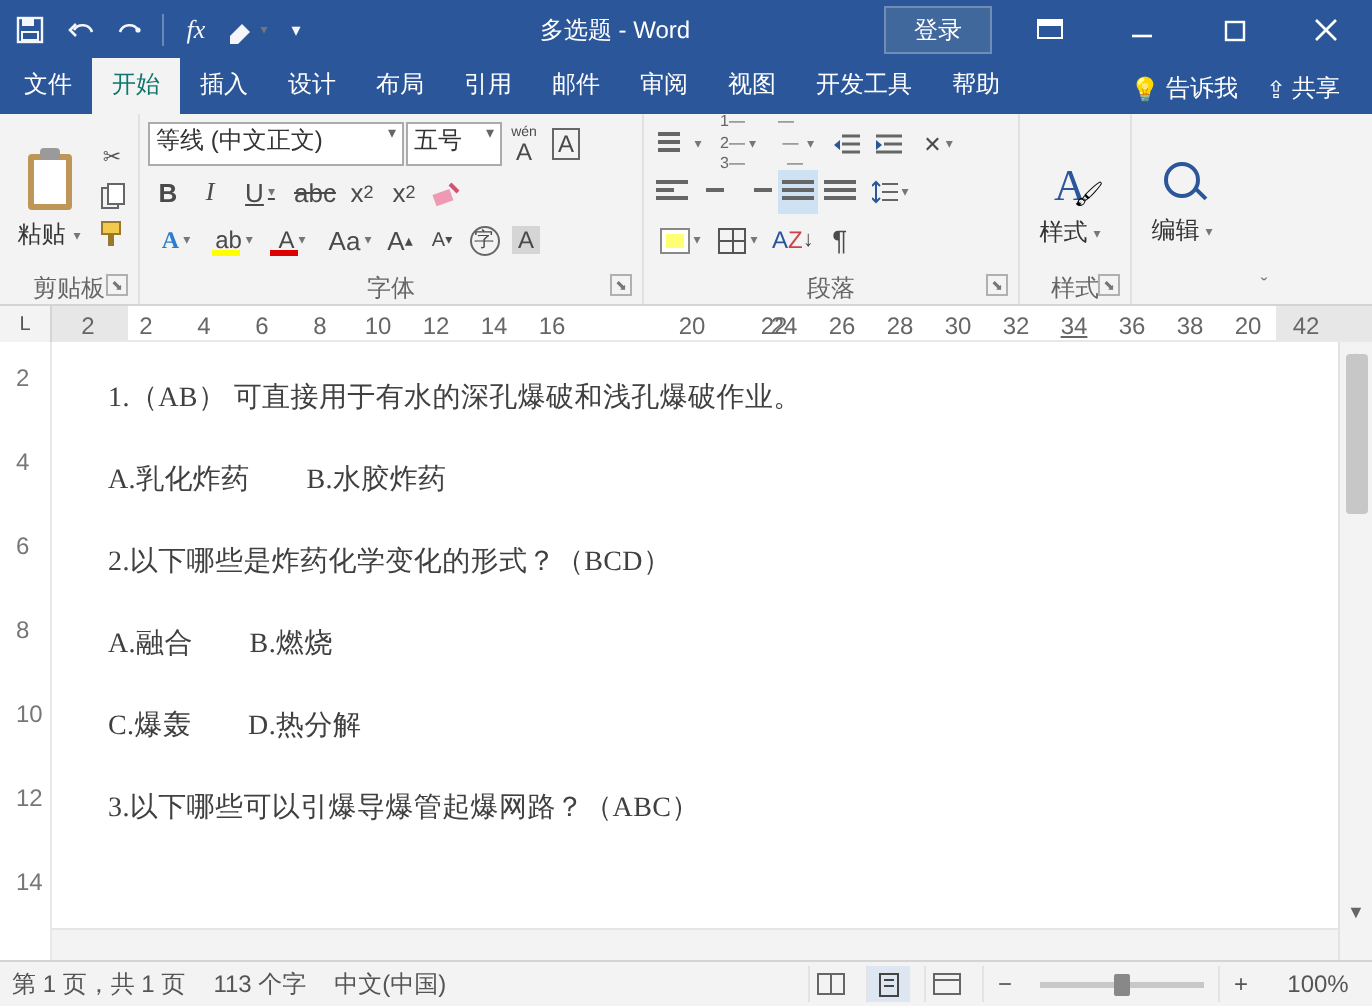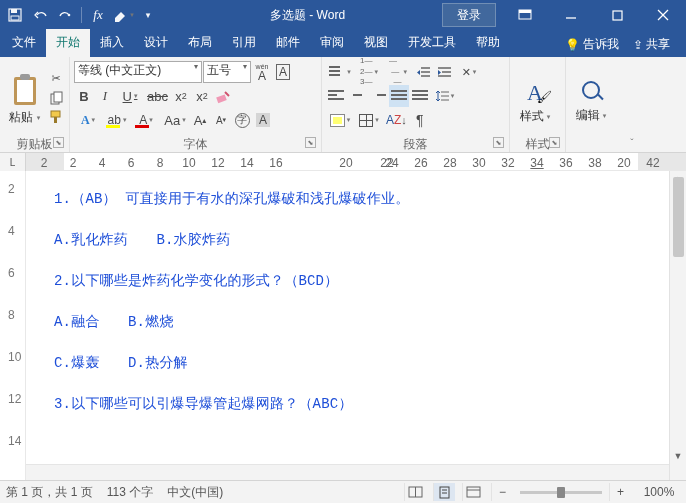--- a/index.html
+++ b/index.html
@@ -67,21 +67,21 @@
 .hruler{flex:1;position:relative;background:#fff;font-size:9px;color:#666;overflow:hidden}
 .hruler .ticks{position:absolute;left:18px;right:0;top:0;bottom:0}
 .hruler .n{position:absolute;top:3px;transform:translateX(-50%)}
 .hruler .whit{position:absolute;left:38px;width:574px;top:0;height:18px;background:#fff}
 .hruler .gray1{position:absolute;left:0;width:38px;top:0;height:18px;background:#e7e7e7}
 .hruler .gray2{position:absolute;left:612px;right:0;top:0;height:18px;background:#e7e7e7}
 .docarea{position:absolute;left:0;right:0;top:171px;bottom:23px;display:flex;background:#fff}
 .vruler{width:26px;background:#fff;border-right:1px solid #e8e8e8;position:relative;font-size:9px;color:#777}
 .vruler .vn{position:absolute;left:8px;transform:translateY(-50%) rotate(-0deg)}
 .page{flex:1;background:#fff;padding:18px 14px 0 28px;position:relative;overflow:hidden}
-.docline{font-size:14px;color:#1d4ed8;font-family:Liberation Mono, monospace;line-height:1.5;margin-bottom:20px;letter-spacing:.2px}
+.docline{font-size:14px;color:#404040;font-family:Liberation Serif, serif;line-height:1.5;margin-bottom:20px;letter-spacing:.2px}
 .scrolly{width:17px;background:#f3f3f3;border-left:1px solid #e2e2e2;position:relative}
 .scrolly .thumb{position:absolute;left:3px;width:11px;top:6px;height:80px;background:#c7c7c7;border-radius:2px}
 .scrolly .ab{position:absolute;left:0;right:0;height:16px;display:flex;align-items:center;justify-content:center;font-size:9px;color:#666}
 .scrolly .up{top:0}.scrolly .down{bottom:16px}
 .scrollx{position:absolute;left:26px;right:17px;bottom:0;height:16px;background:#f3f3f3;border-top:1px solid #e5e5e5}
 .statusbar{position:absolute;left:0;right:0;bottom:0;height:23px;background:#f3f3f3;border-top:1px solid #d4d4d4;display:flex;align-items:center;padding:0 6px;gap:14px;font-size:11px;color:#555}
 .statusbar .right{margin-left:auto;display:flex;align-items:center;gap:7px}
 .vbtn{width:22px;height:18px;display:flex;align-items:center;justify-content:center;border-left:1px solid #e3e3e3}
 .slider{width:82px;height:3px;background:#c8c8c8;position:relative}
 .slider .h{position:absolute;left:50%;top:-4px;width:8px;height:11px;background:#888;transform:translateX(-50%);border-radius:1px}

